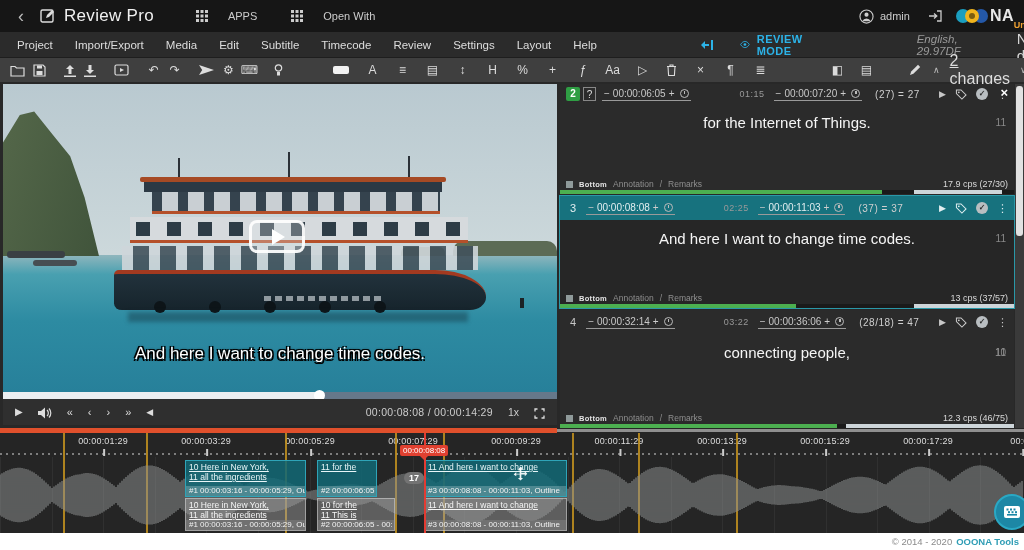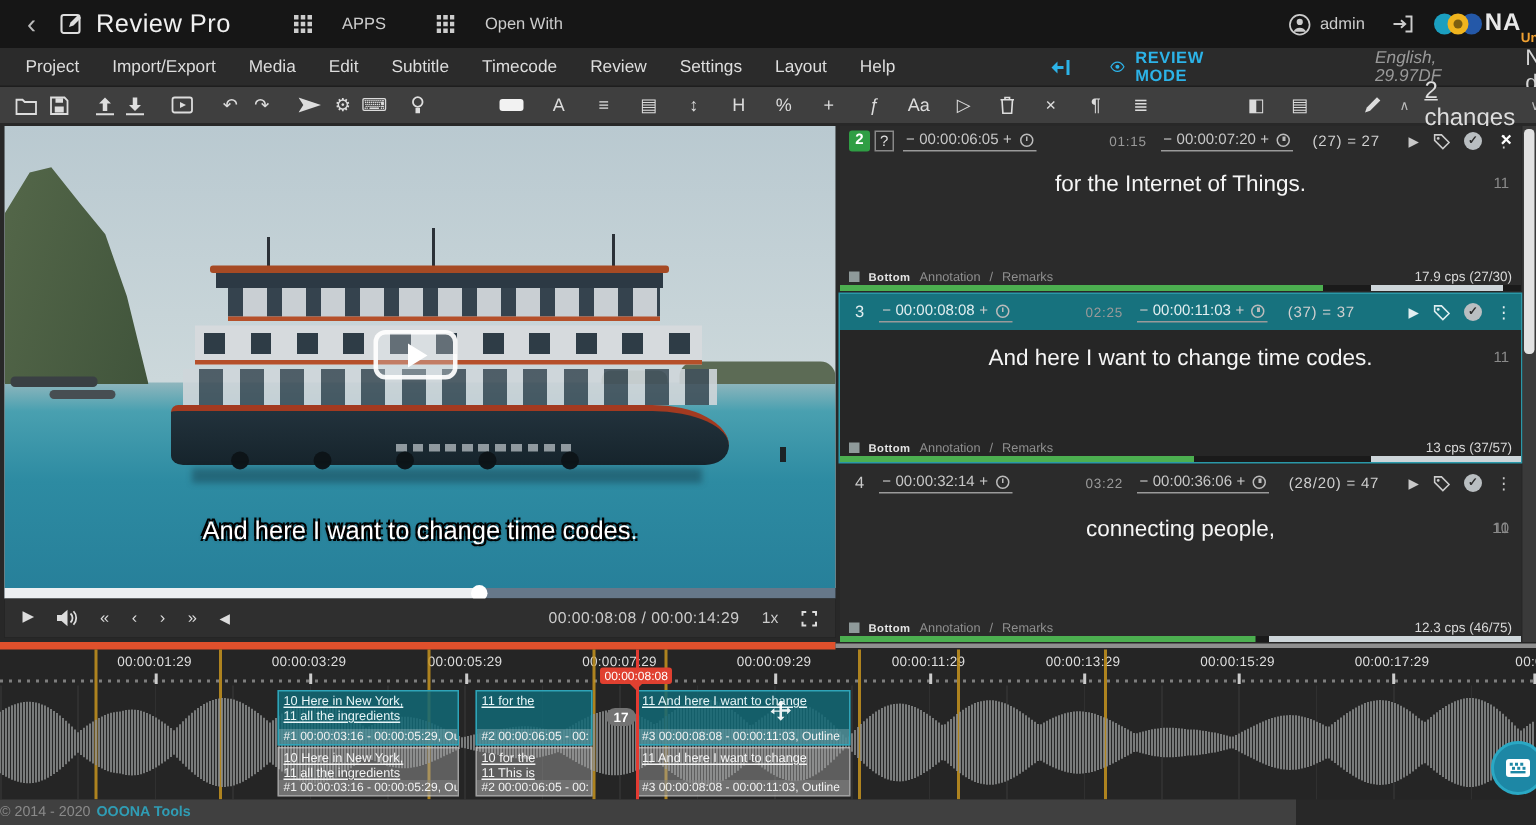--- a/index.html
+++ b/index.html
@@ -159,22 +159,22 @@
             padding:1px 3px;border-radius:2px;z-index:7;cursor:pointer;}
   .pl-label::after{content:"";position:absolute;left:50%;bottom:-4px;transform:translateX(-50%);
             border-left:4px solid transparent;border-right:4px solid transparent;border-top:4px solid #e04030;}
   .pl-badge{position:absolute;left:404px;top:44px;background:#737373;color:#fff;font-size:9px;font-weight:bold;
             padding:1px 5px;border-radius:8px;z-index:7;}
   .movecur{position:absolute;left:512px;top:38px;z-index:8;}
   .fab{position:absolute;right:-6px;top:66px;width:36px;height:36px;border-radius:50%;background:#1d87a5;
        border:2px solid #2aa8c4;display:flex;align-items:center;justify-content:center;cursor:pointer;z-index:9;}
 
   
-  .statusbar{position:absolute;left:0;top:533px;width:864px;height:17px;background:#404040;
-             display:flex;align-items:center;gap:4px;
+  .statusbar{position:absolute;left:0;top:533px;width:1024px;height:17px;background:#ffffff;
+             display:flex;justify-content:flex-end;align-items:center;gap:4px;
              font-size:9.5px;color:#8a8a8a;padding-right:5px;}
   .sb-brand{color:#2f9db5;font-weight:bold;}
 </style>
 </head>
 <body>
 
 <div class="app">
 
   <div class="topbar">
     <span class="back">‹</span>
@@ -529,21 +529,21 @@
           <span class="tbtn">+</span>
           <span class="clk"></span>
         </span>
         <span class="dur">03:22</span>
         <span class="tcg">
           <span class="tbtn">−</span>
           <span>00:00:36:06</span>
           <span class="tbtn">+</span>
           <span class="clk"></span>
         </span>
-        <span class="calc">(28/20)  =  47</span>
+        <span class="calc">(28/18)  =  47</span>
         <span class="hicons">
           <span class="hplay">▶</span>
           <span>
               <svg width="12" height="11" viewBox="0 0 12 12">
                 <path d="M1 1h5l5.5 5.5L7 11 1 5z" fill="none" stroke="#ccc" stroke-width="1.1"></path>
                 <circle cx="3.6" cy="3.6" r="1" fill="#ccc"></circle>
               </svg>
             </span>
           <span class="ccheck">✓</span>
           <span class="hkebab">⋮</span>
@@ -600,21 +600,21 @@
 
     <svg class="wave" width="1024" height="105">
         <path d="M0 46.5L0 87.5M2 45.3L2 88.7M4 44.2L4 89.8M6 43.1L6 90.9M8 42.2L8 91.8M10 41.5L10 92.5M12 40.8L12 93.2M14 40.3L14 93.7M16 40.0L16 94.0M18 39.8L18 94.2M20 39.8L20 94.2M22 40.0L22 94.0M24 40.4L24 93.6M26 40.9L26 93.1M28 41.6L28 92.4M30 42.4L30 91.6M32 43.5L32 90.5M34 44.6L34 89.4M36 46.0L36 88.0M38 47.4L38 86.6M40 49.0L40 85.0M42 50.7L42 83.3M44 52.5L44 81.5M46 54.4L46 79.6M48 56.3L48 77.7M50 58.3L50 75.7M52 60.1L52 73.9M54 58.6L54 75.4M56 57.2L56 76.8M58 55.7L58 78.3M60 54.3L60 79.7M62 53.0L62 81.0M64 51.8L64 82.2M66 50.6L66 83.4M68 49.6L68 84.4M70 48.7L70 85.3M72 47.9L72 86.1M74 47.2L74 86.8M76 46.8L76 87.2M78 46.5L78 87.5M80 46.3L80 87.7M82 45.8L82 88.2M84 45.3L84 88.7M86 45.1L86 88.9M88 45.0L88 89.0M90 45.2L90 88.8M92 45.4L92 88.6M94 45.9L94 88.1M96 46.5L96 87.5M98 47.3L98 86.7M100 48.2L100 85.8M102 49.3L102 84.7M104 50.4L104 83.6M106 51.7L106 82.3M108 53.0L108 81.0M110 54.4L110 79.6M112 55.9L112 78.1M114 57.4L114 76.6M116 58.9L116 75.1M118 56.8L118 77.2M120 54.8L120 79.2M122 52.8L122 81.2M124 50.8L124 83.2M126 49.0L126 85.0M128 47.2L128 86.8M130 45.5L130 88.5M132 44.0L132 90.0M134 42.6L134 91.4M136 41.3L136 92.7M138 40.3L138 93.7M140 39.3L140 94.7M142 38.6L142 95.4M144 38.0L144 96.0M146 37.6L146 96.4M148 37.4L148 96.6M150 37.4L150 96.6M152 37.6L152 96.4M154 37.9L154 96.1M156 38.4L156 95.6M158 39.1L158 94.9M160 39.9L160 94.1M162 40.9L162 93.1M164 42.0L164 92.0M166 43.2L166 90.8M168 44.5L168 89.5M170 45.9L170 88.1M172 47.4L172 86.6M174 48.9L174 85.1M176 50.5L176 83.5M178 52.1L178 81.9M180 53.7L180 80.3M182 52.2L182 81.8M184 50.7L184 83.3M186 49.1L186 84.9M188 47.7L188 86.3M190 46.3L190 87.7M192 45.0L192 89.0M194 43.9L194 90.1M196 42.8L196 91.2M198 41.9L198 92.1M200 41.1L200 92.9M202 40.5L202 93.5M204 40.1L204 93.9M206 39.7L206 94.3M208 39.6L208 94.4M210 39.6L210 94.4M212 39.7L212 94.3M214 40.0L214 94.0M216 40.5L216 93.5M218 41.1L218 92.9M220 41.8L220 92.2M222 42.7L222 91.3M224 43.7L224 90.3M226 44.7L226 89.3M228 45.9L228 88.1M230 47.2L230 86.8M232 48.5L232 85.5M234 49.9L234 84.1M236 51.3L236 82.7M238 52.8L238 81.2M240 54.2L240 79.8M242 55.7L242 78.3M244 57.2L244 76.8M246 56.4L246 77.6M248 55.4L248 78.6M250 54.5L250 79.5M252 53.6L252 80.4M254 52.8L254 81.2M256 52.1L256 81.9M258 51.5L258 82.5M260 50.9L260 83.1M262 50.5L262 83.5M264 50.2L264 83.8M266 49.9L266 84.1M268 49.8L268 84.2M270 49.8L270 84.2M272 49.9L272 84.1M274 50.1L274 83.9M276 50.5L276 83.5M278 50.9L278 83.1M280 51.4L280 82.6M282 52.0L282 82.0M284 52.6L284 81.4M286 53.4L286 80.6M288 54.2L288 79.8M290 55.0L290 79.0M292 55.9L292 78.1M294 56.8L294 77.2M296 57.8L296 76.2M298 58.8L298 75.2M300 59.7L300 74.3M302 60.7L302 73.3M304 61.7L304 72.3M306 62.6L306 71.4M308 63.5L308 70.5M310 63.2L310 70.8M312 62.6L312 71.4M314 62.1L314 71.9M316 61.7L316 72.3M318 61.3L318 72.7M320 60.9L320 73.1M322 60.6L322 73.4M324 60.2L324 73.8M326 59.8L326 74.2M328 59.5L328 74.5M330 59.2L330 74.8M332 58.7L332 75.3M334 58.2L334 75.8M336 57.7L336 76.3M338 57.3L338 76.7M340 57.0L340 77.0M342 56.7L342 77.3M344 56.5L344 77.5M346 56.3L346 77.7M348 56.2L348 77.8M350 56.2L350 77.8M352 56.2L352 77.8M354 56.3L354 77.7M356 56.5L356 77.5M358 56.8L358 77.2M360 57.2L360 76.8M362 57.6L362 76.4M364 58.1L364 75.9M366 58.6L366 75.4M368 59.2L368 74.8M370 59.9L370 74.1M372 60.5L372 73.5M374 59.8L374 74.2M376 58.7L376 75.3M378 57.5L378 76.5M380 56.3L380 77.7M382 55.2L382 78.8M384 54.0L384 80.0M386 52.9L386 81.1M388 51.8L388 82.2M390 50.8L390 83.2M392 49.8L392 84.2M394 48.9L394 85.1M396 48.0L396 86.0M398 47.3L398 86.7M400 46.6L400 87.4M402 46.1L402 87.9M404 45.7L404 88.3M406 45.4L406 88.6M408 45.2L408 88.8M410 45.1L410 88.9M412 45.2L412 88.8M414 45.3L414 88.7M416 45.7L416 88.3M418 46.1L418 87.9M420 46.7L420 87.3M422 47.3L422 86.7M424 48.1L424 85.9M426 49.0L426 85.0M428 50.0L428 84.0M430 51.1L430 82.9M432 52.2L432 81.8M434 53.4L434 80.6M436 54.7L436 79.3M438 54.0L438 80.0M440 52.4L440 81.6M442 50.9L442 83.1M444 49.4L444 84.6M446 48.0L446 86.0M448 46.6L448 87.4M450 45.3L450 88.7M452 44.0L452 90.0M454 42.8L454 91.2M456 41.8L456 92.2M458 40.8L458 93.2M460 40.0L460 94.0M462 39.4L462 94.6M464 38.8L464 95.2M466 38.5L466 95.5M468 38.3L468 95.7M470 38.2L470 95.8M472 38.3L472 95.7M474 38.6L474 95.4M476 39.1L476 94.9M478 39.7L478 94.3M480 40.5L480 93.5M482 41.4L482 92.6M484 42.5L484 91.5M486 43.8L486 90.2M488 45.1L488 88.9M490 46.6L490 87.4M492 48.2L492 85.8M494 49.9L494 84.1M496 51.7L496 82.3M498 53.5L498 80.5M500 55.4L500 78.6M502 55.0L502 79.0M504 53.4L504 80.6M506 51.9L506 82.1M508 50.4L508 83.6M510 49.0L510 85.0M512 47.7L512 86.3M514 46.4L514 87.6M516 45.3L516 88.7M518 44.2L518 89.8M520 43.3L520 90.7M522 42.6L522 91.4M524 42.0L524 92.0M526 41.6L526 92.4M528 41.3L528 92.7M530 41.2L530 92.8M532 41.3L532 92.7M534 41.6L534 92.4M536 42.0L536 92.0M538 42.7L538 91.3M540 43.5L540 90.5M542 44.5L542 89.5M544 45.7L544 88.3M546 47.0L546 87.0M548 48.4L548 85.6M550 50.0L550 84.0M552 51.8L552 82.2M554 53.6L554 80.4M556 55.5L556 78.5M558 57.6L558 76.4M560 59.6L560 74.4M562 61.7L562 72.3M564 63.7L564 70.3M566 63.0L566 71.0M568 60.8L568 73.2M570 58.7L570 75.3M572 56.7L572 77.3M574 54.7L574 79.3M576 52.8L576 81.2M578 51.0L578 83.0M580 49.3L580 84.7M582 47.8L582 86.2M584 46.3L584 87.7M586 45.1L586 88.9M588 44.0L588 90.0M590 43.0L590 91.0M592 42.3L592 91.7M594 41.7L594 92.3M596 41.3L596 92.7M598 41.1L598 92.9M600 41.0L600 93.0M602 41.2L602 92.8M604 41.5L604 92.5M606 42.0L606 92.0M608 42.6L608 91.4M610 43.4L610 90.6M612 44.4L612 89.6M614 45.4L614 88.6M616 46.6L616 87.4M618 47.9L618 86.1M620 49.2L620 84.8M622 50.7L622 83.3M624 52.1L624 81.9M626 53.7L626 80.3M628 55.2L628 78.8M630 54.9L630 79.1M632 53.0L632 81.0M634 51.3L634 82.7M636 49.6L636 84.4M638 48.0L638 86.0M640 46.5L640 87.5M642 45.1L642 88.9M644 43.8L644 90.2M646 42.6L646 91.4M648 41.6L648 92.4M650 40.7L650 93.3M652 40.0L652 94.0M654 39.5L654 94.5M656 39.1L656 94.9M658 38.9L658 95.1M660 38.8L660 95.2M662 38.9L662 95.1M664 39.2L664 94.8M666 39.6L666 94.4M668 40.2L668 93.8M670 40.9L670 93.1M672 41.7L672 92.3M674 42.7L674 91.3M676 43.7L676 90.3M678 44.9L678 89.1M680 46.2L680 87.8M682 47.5L682 86.5M684 48.9L684 85.1M686 50.3L686 83.7M688 51.8L688 82.2M690 53.2L690 80.8M692 54.7L692 79.3M694 54.8L694 79.2M696 53.7L696 80.3M698 52.5L698 81.5M700 51.5L700 82.5M702 50.5L702 83.5M704 49.6L704 84.4M706 48.8L706 85.2M708 48.1L708 85.9M710 47.5L710 86.5M712 47.0L712 87.0M714 46.6L714 87.4M716 46.4L716 87.6M718 46.2L718 87.8M720 46.2L720 87.8M722 46.3L722 87.7M724 46.6L724 87.4M726 46.9L726 87.1M728 47.4L728 86.6M730 47.9L730 86.1M732 48.6L732 85.4M734 49.3L734 84.7M736 50.1L736 83.9M738 51.0L738 83.0M740 52.0L740 82.0M742 53.0L742 81.0M744 54.0L744 80.0M746 55.1L746 78.9M748 56.2L748 77.8M750 57.3L750 76.7M752 58.4L752 75.6M754 59.5L754 74.5M756 60.6L756 73.4M758 60.9L758 73.1M760 60.2L760 73.8M762 59.7L762 74.3M764 59.1L764 74.9M766 58.7L766 75.3M768 58.2L768 75.8M770 57.9L770 76.1M772 57.6L772 76.4M774 57.4L774 76.6M776 57.2L776 76.8M778 57.1L778 76.9M780 57.1L780 76.9M782 57.2L782 76.8M784 57.3L784 76.7M786 57.5L786 76.5M788 57.7L788 76.3M790 58.0L790 76.0M792 58.3L792 75.7M794 58.3L794 75.7M796 58.4L796 75.6M798 58.5L798 75.5M800 58.8L800 75.2M802 59.1L802 74.9M804 59.4L804 74.6M806 59.8L806 74.2M808 60.1L808 73.9M810 60.4L810 73.6M812 60.8L812 73.2M814 61.3L814 72.7M816 61.8L816 72.2M818 62.4L818 71.6M820 63.0L820 71.0M822 63.0L822 71.0M824 62.0L824 72.0M826 61.0L826 73.0M828 59.9L828 74.1M830 58.9L830 75.1M832 57.8L832 76.2M834 56.8L834 77.2M836 55.8L836 78.2M838 54.8L838 79.2M840 53.9L840 80.1M842 53.0L842 81.0M844 52.1L844 81.9M846 51.4L846 82.6M848 50.7L848 83.3M850 50.1L850 83.9M852 49.6L852 84.4M854 49.2L854 84.8M856 49.0L856 85.0M858 48.8L858 85.2M860 48.7L860 85.3M862 48.8L862 85.2M864 48.9L864 85.1M866 49.2L866 84.8M868 49.6L868 84.4M870 50.1L870 83.9M872 50.7L872 83.3M874 51.4L874 82.6M876 52.2L876 81.8M878 53.1L878 80.9M880 54.0L880 80.0M882 55.0L882 79.0M884 56.1L884 77.9M886 56.3L886 77.7M888 54.8L888 79.2M890 53.3L890 80.7M892 51.8L892 82.2M894 50.3L894 83.7M896 48.8L896 85.2M898 47.4L898 86.6M900 46.1L900 87.9M902 44.8L902 89.2M904 43.6L904 90.4M906 42.5L906 91.5M908 41.6L908 92.4M910 40.7L910 93.3M912 40.0L912 94.0M914 39.5L914 94.5M916 39.1L916 94.9M918 38.8L918 95.2M920 38.7L920 95.3M922 38.8L922 95.2M924 39.0L924 95.0M926 39.4L926 94.6M928 40.0L928 94.0M930 40.6L930 93.4M932 41.5L932 92.5M934 42.5L934 91.5M936 43.6L936 90.4M938 44.8L938 89.2M940 46.2L940 87.8M942 47.6L942 86.4M944 49.2L944 84.8M946 50.8L946 83.2M948 52.4L948 81.6M950 53.2L950 80.8M952 51.6L952 82.4M954 50.0L954 84.0M956 48.4L956 85.6M958 46.9L958 87.1M960 45.4L960 88.6M962 44.0L962 90.0M964 42.7L964 91.3M966 41.5L966 92.5M968 40.5L968 93.5M970 39.5L970 94.5M972 38.8L972 95.2M974 38.1L974 95.9M976 37.7L976 96.3M978 37.4L978 96.6M980 37.3L980 96.7M982 37.4L982 96.6M984 37.7L984 96.3M986 38.1L986 95.9M988 38.8L988 95.2M990 39.6L990 94.4M992 40.6L992 93.4M994 41.7L994 92.3M996 43.0L996 91.0M998 44.5L998 89.5M1000 46.1L1000 87.9M1002 47.8L1002 86.2M1004 49.6L1004 84.4M1006 51.5L1006 82.5M1008 53.5L1008 80.5M1010 55.6L1010 78.4M1012 57.7L1012 76.3M1014 59.0L1014 75.0M1016 57.5L1016 76.5M1018 56.0L1018 78.0M1020 54.5L1020 79.5M1022 53.1L1022 80.9" stroke="#8e9191" stroke-width="1.3" opacity="0.8" fill="none"></path>
       </svg>
 
     <div class="blk t" style="left:185px;width:121px">
       <div class="bl">10  Here in New York,</div>
       <div class="bl">11  all the ingredients</div>
       <div class="bf">#1 00:00:03:16 - 00:00:05:29, Out</div>
     </div>
-    <div class="blk t" style="left:317px;width:78px">
+    <div class="blk t" style="left:317px;width:60px">
       <div class="bl">11  for the</div>
       <div class="bf">#2 00:00:06:05 - 00:</div>
     </div>
     <div class="blk t" style="left:424px;width:143px">
       <div class="bl">11  And here I want to change</div>
       <div class="bf">#3 00:00:08:08 - 00:00:11:03, Outline</div>
     </div>
 
     <div class="blk b" style="left:185px;width:121px">
       <div class="bl">10  Here in New York,</div>

